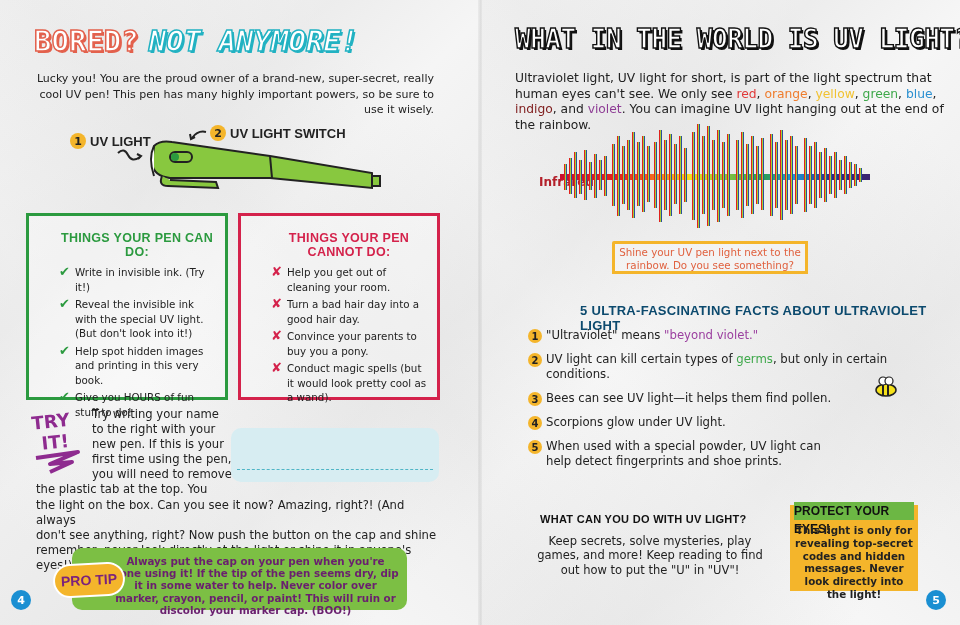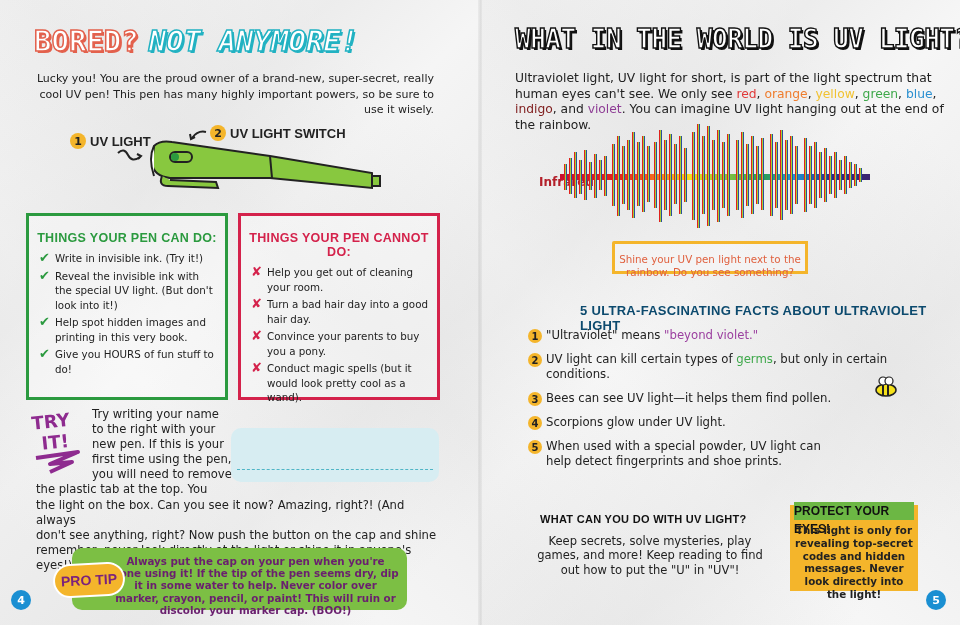--- a/index.html
+++ b/index.html
@@ -26,21 +26,21 @@
   .title-left .w1 { color: #fff; -webkit-text-stroke: 1.5px #e3614d; text-shadow: 2px 2px 0 #e3614d; margin-top: 17px; }
   .title-left .w2 { color: #fff; -webkit-text-stroke: 1.5px #22b2c2; text-shadow: 2px 2px 0 #22b2c2; margin-left: 10px; font-style: italic; }
 
   .intro { position: absolute; left: 34px; top: 71px; width: 400px; font-size: 11px; line-height: 15.5px; color: #222; text-align: right; }
 
   .callout { position: absolute; display: flex; align-items: center; gap: 4px; font-family: "Liberation Sans", sans-serif; font-weight: bold; font-size: 13px; color: #222; }
   .num-badge { display: inline-flex; width: 16px; height: 16px; border-radius: 50%; background: #f4b52b; color: #222; font-size: 11px; font-weight: bold; align-items: center; justify-content: center; font-family: "DejaVu Sans", sans-serif; }
 
   .pen-svg { position: absolute; left: 110px; top: 128px; }
 
-  .box { position: absolute; border: 3px solid; background: rgba(255,255,255,0.35); }
+  .box { position: absolute; border: 3px solid; background: rgba(255,255,255,0.35); padding-left: 20px; }
   .box-can { left: 26px; top: 213px; width: 202px; height: 187px; border-color: #2b9a3f; }
   .box-cannot { left: 238px; top: 213px; width: 202px; height: 187px; border-color: #d4224b; }
   .box h3 { font-family: "Liberation Sans", sans-serif; font-weight: bold; font-size: 12.5px; text-align: center; margin: 15px 0 6px; letter-spacing: 0.3px; }
   .box-can h3 { color: #2b9a3f; }
   .box-cannot h3 { color: #d4224b; }
   .box ul { list-style: none; padding: 0 8px 0 10px; }
   .box li { display: flex; gap: 4px; font-size: 10.3px; line-height: 14.5px; margin-bottom: 3px; color: #222; }
   .box li .mark { flex: 0 0 12px; font-weight: bold; font-size: 13px; line-height: 14px; }
   .box-can li .mark { color: #2b9a3f; }
   .box-cannot li .mark { color: #d4224b; }
@@ -60,21 +60,21 @@
 
   
   .title-right { position: absolute; left: 515px; top: 24px; font-size: 26px; font-family: "DejaVu Sans Mono", monospace; font-weight: bold; color: #fff; -webkit-text-stroke: 1.4px #111; text-shadow: 2px 2px 0 #111; white-space: nowrap; letter-spacing: -0.5px; }
   .uv-intro { position: absolute; left: 515px; top: 71px; width: 430px; font-size: 12.3px; line-height: 15.5px; color: #222; }
   .c-red { color: #e03a3a; } .c-orange { color: #ef7d2e; } .c-yellow { color: #f1c232; } .c-green { color: #3ea84a; }
   .c-blue { color: #2a8fd0; } .c-indigo { color: #7f1d1d; } .c-violet { color: #8e3d95; }
 
   .infrared-label { position: absolute; left: 539px; top: 175px; font-size: 12px; font-weight: bold; color: #b3202a; }
   .wave-svg { position: absolute; left: 560px; top: 122px; }
 
-  .shine-box { position: absolute; left: 612px; top: 241px; width: 196px; height: 33px; border: 3px solid #f4b52b; border-top-left-radius: 2px; text-align: center; font-size: 10.3px; line-height: 12.5px; color: #e0613f; padding-top: 9px; background: rgba(255,255,255,0.3); }
+  .shine-box { position: absolute; left: 612px; top: 241px; width: 196px; height: 33px; border: 3px solid #f4b52b; border-top-left-radius: 2px; text-align: center; font-size: 10.3px; line-height: 12.5px; color: #e0613f; padding-top: 2px; background: rgba(255,255,255,0.3); }
 
   .facts-title { position: absolute; left: 580px; top: 303px; font-family: "Liberation Sans", sans-serif; font-weight: bold; font-size: 13px; color: #0c4a6e; letter-spacing: 0.3px; }
   .facts { position: absolute; left: 528px; top: 328px; width: 420px; list-style: none; }
   .facts li { display: flex; align-items: flex-start; gap: 4px; font-size: 11.7px; line-height: 15px; color: #222; margin-bottom: 9px; }
   .facts li .num-badge { flex: 0 0 14px; width: 14px; height: 14px; font-size: 10px; margin-top: 1px; }
   .purple-word { color: #9b3f9f; }
   .green-word { color: #3ea84a; }
   .bee { position: absolute; left: 873px; top: 375px; }
 
   .what-title { position: absolute; left: 540px; top: 513px; font-family: "Liberation Sans", sans-serif; font-weight: bold; font-size: 11px; color: #111; letter-spacing: 0.3px; }

